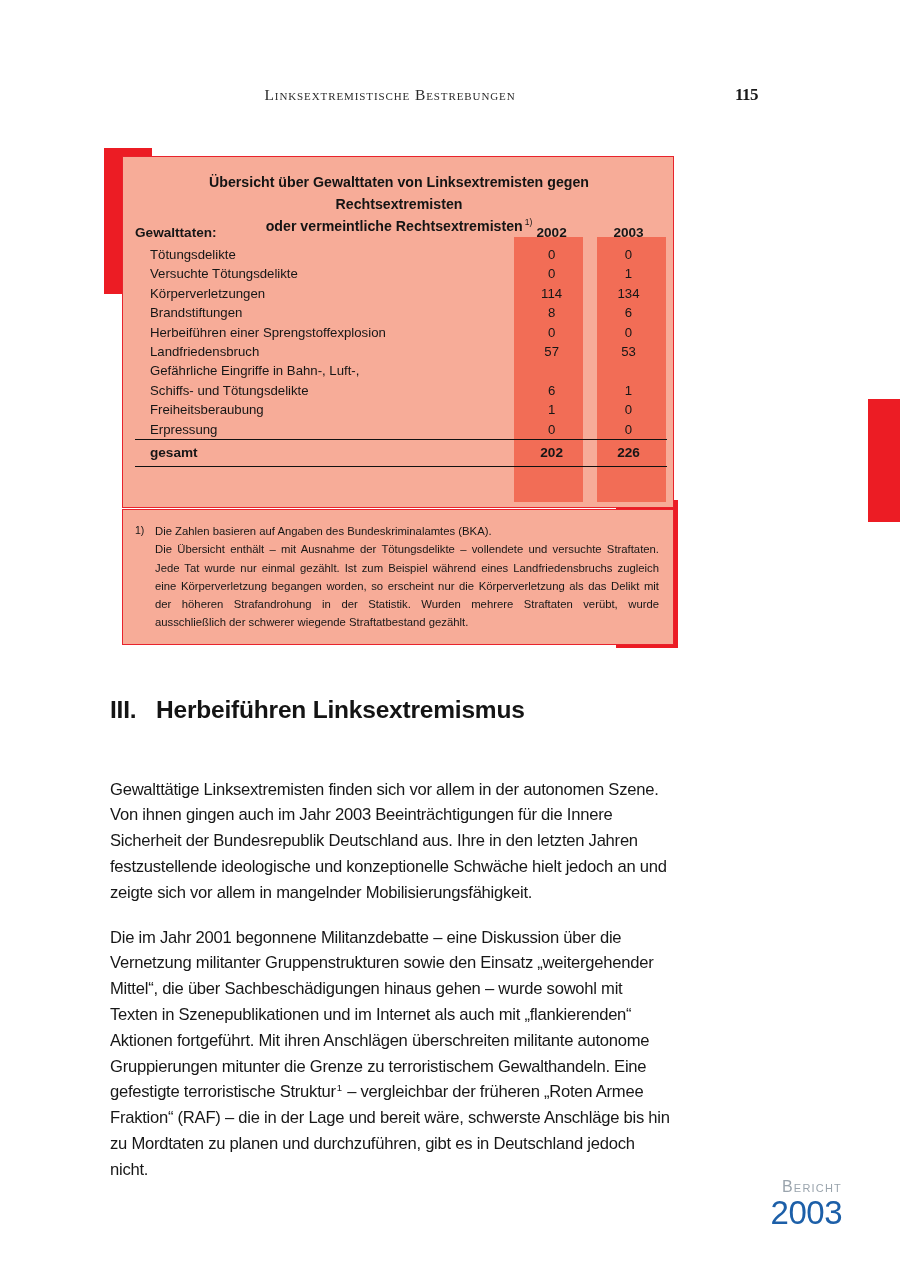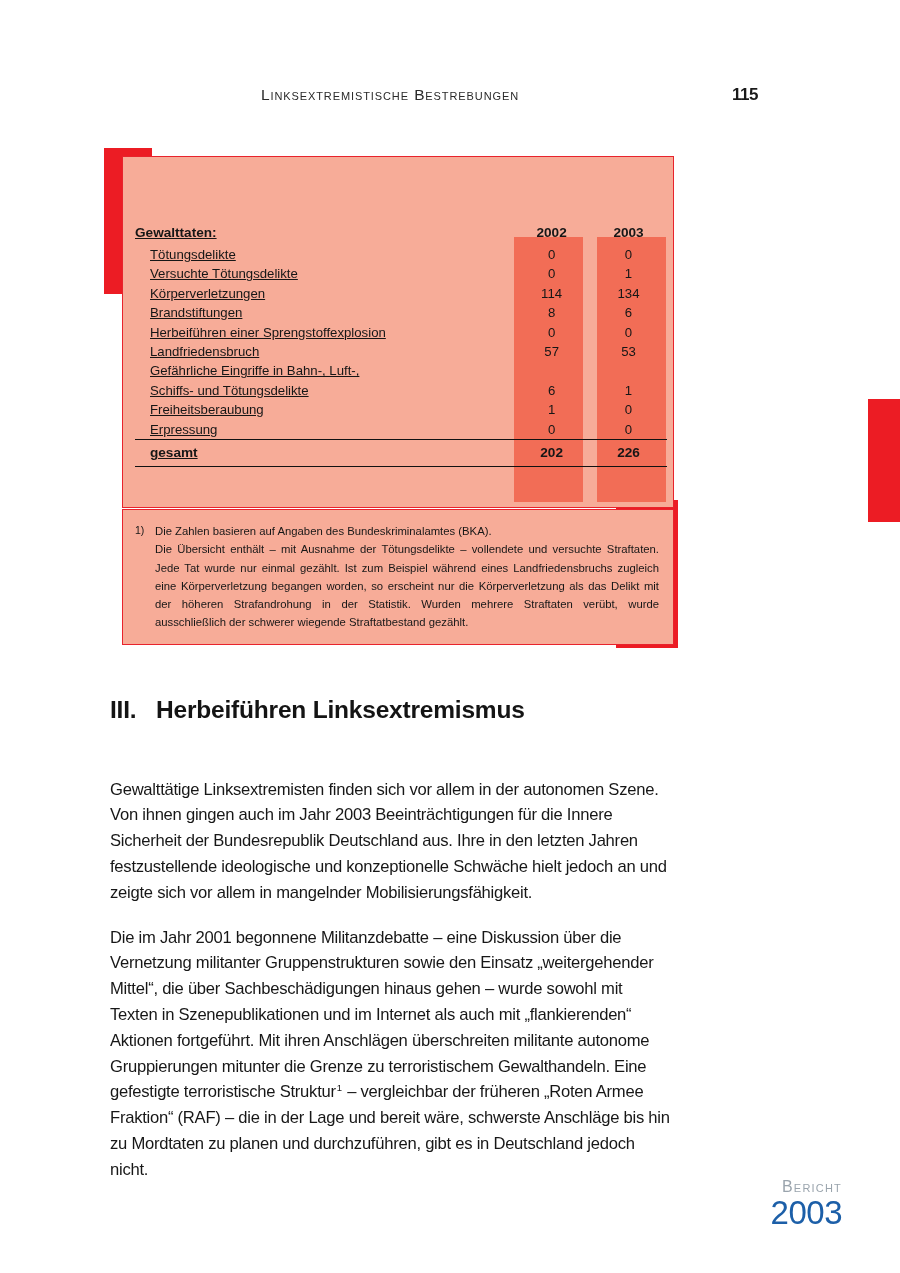--- a/index.html
+++ b/index.html
@@ -16,20 +16,21 @@
     overflow: hidden;
   }
 
   
   .runhead {
     position: absolute;
     left: 0;
     top: 86px;
     width: 816px;
     height: 24px;
+    font-family: Liberation Serif, serif;
   }
   .runhead-title {
     position: absolute;
     left: 110px;
     top: 0;
     width: 560px;
     text-align: center;
     font-size: 15.5px;
     font-variant: small-caps;
     letter-spacing: 0.9px;
@@ -135,21 +136,21 @@
     border-collapse: collapse;
     font-size: 13.2px;
     color: #161616;
   }
   table.tbl td {
     padding: 0;
     height: 19.4px;
     vertical-align: middle;
     line-height: 19.4px;
   }
-  td.c-label { width: 374px; padding-left: 3px; text-decoration: underline; }
+  td.c-label { width: 374px; padding-left: 3px; }
   td.c-label.indent { padding-left: 15px; }
   td.c-num { width: 79px; text-align: center; }
   td.c-num2 { width: 79px; text-align: center; }
   tr.head td { font-weight: bold; font-size: 13.6px; height: 25px; line-height: 25px; }
   tr.total td {
     font-weight: bold;
     font-size: 13.6px;
     height: 26px;
     line-height: 26px;
     border-top: 1.6px solid #111;
@@ -243,20 +244,24 @@
 
 <div class="margin-tab"></div>
 
 <div class="boxwrap">
 
   <div class="red-accent-tl"></div>
   <div class="red-accent-br"></div>
 
   <div class="panel panel-table">
 
+    <div class="box-title">
+      <span>Übersicht über Gewalttaten von Linksextremisten gegen Rechtsextremisten</span><br>
+      <span>oder vermeintliche Rechtsextremisten</span><sup>1)</sup>
+    </div>
 
     <div class="stripe stripe-a"></div>
     <div class="stripe stripe-b"></div>
 
     <table class="tbl">
       <tbody>
         <tr class="head">
           <td class="c-label">Gewalttaten:</td>
           <td class="c-num">2002</td>
           <td class="c-num2">2003</td>

